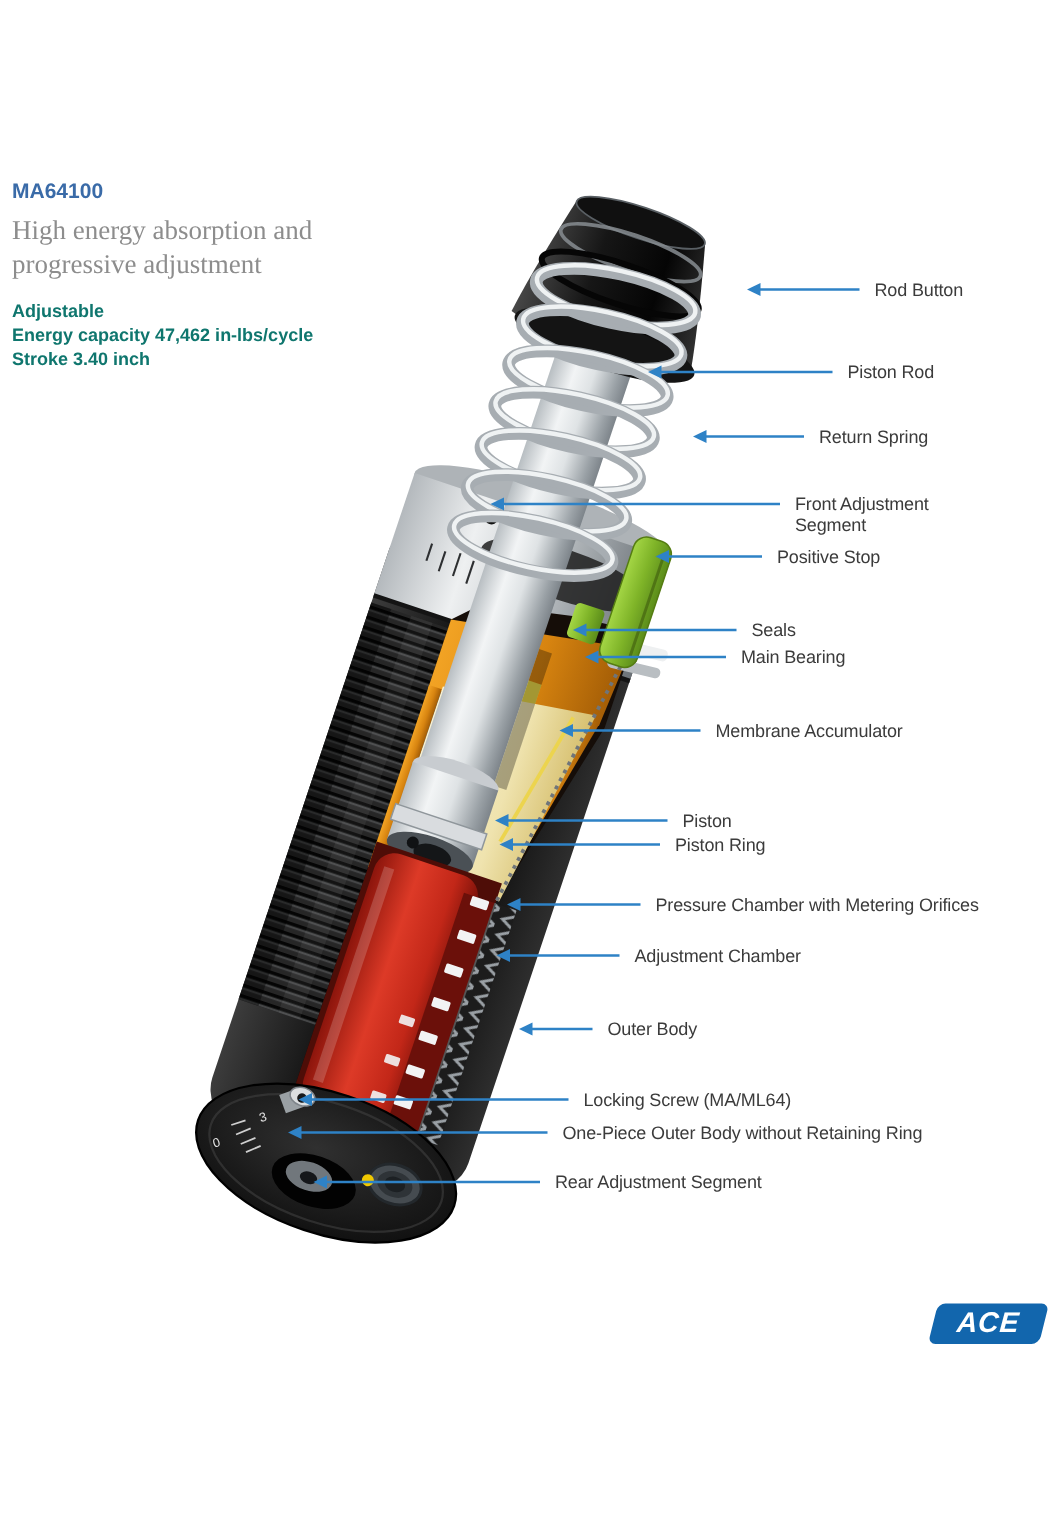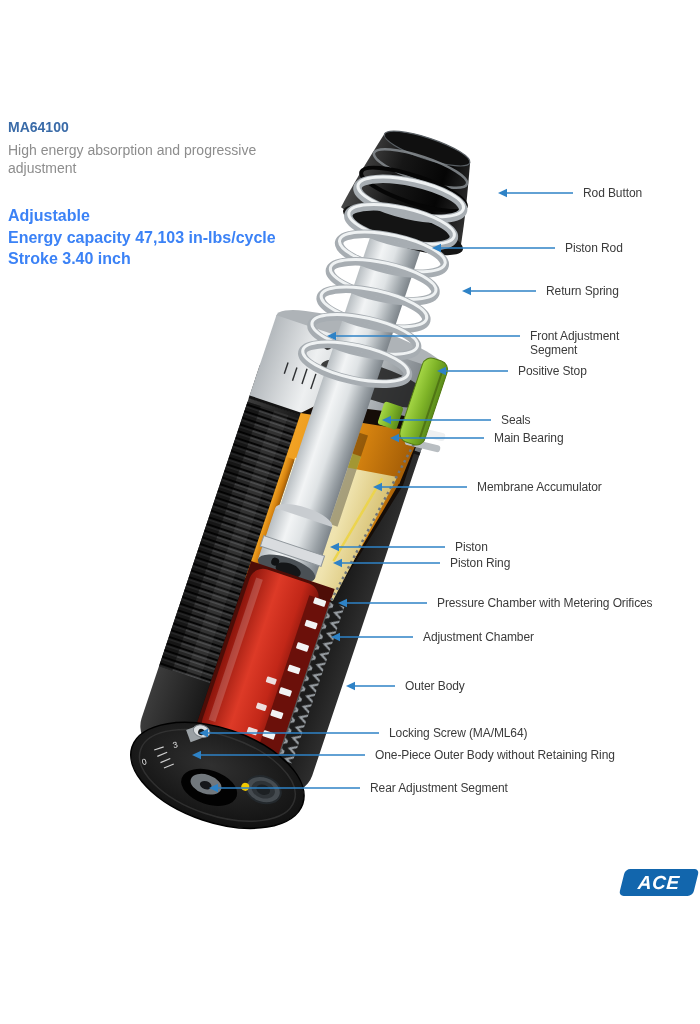--- a/index.html
+++ b/index.html
@@ -1,39 +1,39 @@
 <!DOCTYPE html>
 <html><head>
 <meta charset="utf-8">
 <style>
   html,body{margin:0;padding:0;background:#ffffff;}
   .page{position:relative;width:700px;height:1024px;background:#ffffff;overflow:hidden;
         font-family:"Liberation Sans", sans-serif;}
   .header{position:absolute;left:8px;top:119px;width:300px;}
   .model{font-size:14px;font-weight:bold;color:#3a6ba8;margin-bottom:7px;}
-  .subtitle{font-size:14px;color:#8d8d8d;line-height:1.25;width:282px;margin-bottom:28px;}
-  .spec{font-size:16px;font-weight:bold;color:#3b82f6;line-height:1.35;}
+  .subtitle{font-size:18px;color:#8d8d8d;line-height:1.25;width:282px;margin-bottom:12px;font-family:Liberation Serif, serif;}
+  .spec{font-size:12px;font-weight:bold;color:#0f766e;line-height:1.35;}
   svg{position:absolute;left:0;top:0;}
   .cl{font-size:12px;fill:#3b3b3b;letter-spacing:-0.1px;}
   .scalenum{font-size:8.5px;fill:#e4e4e4;}
   .logo{position:absolute;left:622px;top:869px;width:74px;height:27px;background:#1266ad;
         border-radius:5px;transform:skewX(-14deg);display:flex;align-items:center;justify-content:center;}
   .logo span{display:block;transform:skewX(10deg);font-style:italic;font-weight:bold;
         font-size:19px;color:#ffffff;letter-spacing:0.5px;}
 </style>
 </head>
 <body>
 
 <div class="page">
 
   <div class="header">
     <div class="model">MA64100</div>
     <div class="subtitle">High energy absorption and progressive adjustment</div>
     <div class="spec">Adjustable</div>
-    <div class="spec">Energy capacity 47,103 in-lbs/cycle</div>
+    <div class="spec">Energy capacity 47,462 in-lbs/cycle</div>
     <div class="spec">Stroke 3.40 inch</div>
   </div>
 
   <svg width="700" height="1024" viewBox="0 0 700 1024">
     <defs>
       <linearGradient id="gradRod" x1="0" y1="0" x2="1" y2="0">
         <stop offset="0" stop-color="#b8bec2"></stop>
           <stop offset="0.3" stop-color="#f2f4f5"></stop>
         <stop offset="0.55" stop-color="#dfe3e5"></stop>
           <stop offset="0.85" stop-color="#9aa1a6"></stop>

